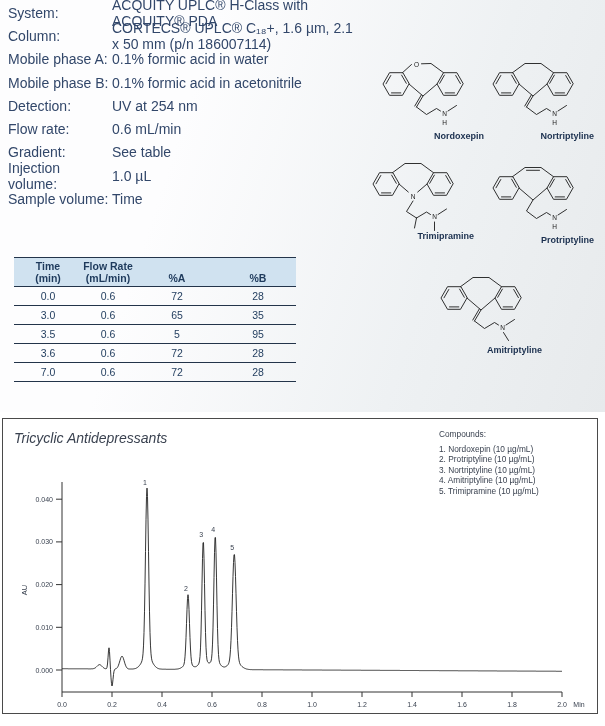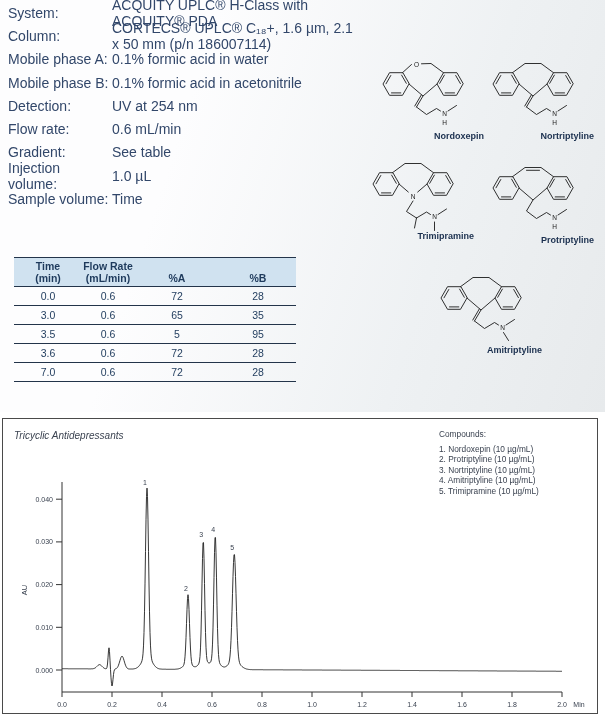--- a/index.html
+++ b/index.html
@@ -28,21 +28,21 @@
   .atom{font-size:6.5px;fill:#1a1a1a;text-anchor:middle;font-family:"Liberation Sans","DejaVu Sans",sans-serif;}
   .compound figcaption{font-size:9px;font-weight:bold;color:#1a2f4e;margin-top:-3px;text-align:right;}
   #cmp-nordoxepin{left:14px;top:4px;}
   #cmp-nortriptyline{left:124px;top:4px;}
   #cmp-trimipramine{left:4px;top:104px;}
   #cmp-protriptyline{left:124px;top:108px;}
   #cmp-amitriptyline{left:72px;top:218px;}
   
   .chart-box{position:absolute;left:2px;top:418px;width:596px;height:296px;
              box-sizing:border-box;border:1px solid #4a4a4a;background:#ffffff;}
-  .chart-title{position:absolute;left:11px;top:11px;font-size:10px;font-style:italic;color:#3a4250;}
+  .chart-title{position:absolute;left:11px;top:11px;font-size:14px;font-style:italic;color:#3a4250;}
   .legend{position:absolute;left:436px;top:10px;font-size:8.3px;color:#3a4250;line-height:10.6px;}
   .legend .lg-head{margin-bottom:4px;}
   #chrom-svg{position:absolute;left:0;top:0;width:594px;height:294px;
              font-family:"Liberation Sans","DejaVu Sans",sans-serif;}
 </style>
 </head>
 <body>
 
 <div class="page">
 

